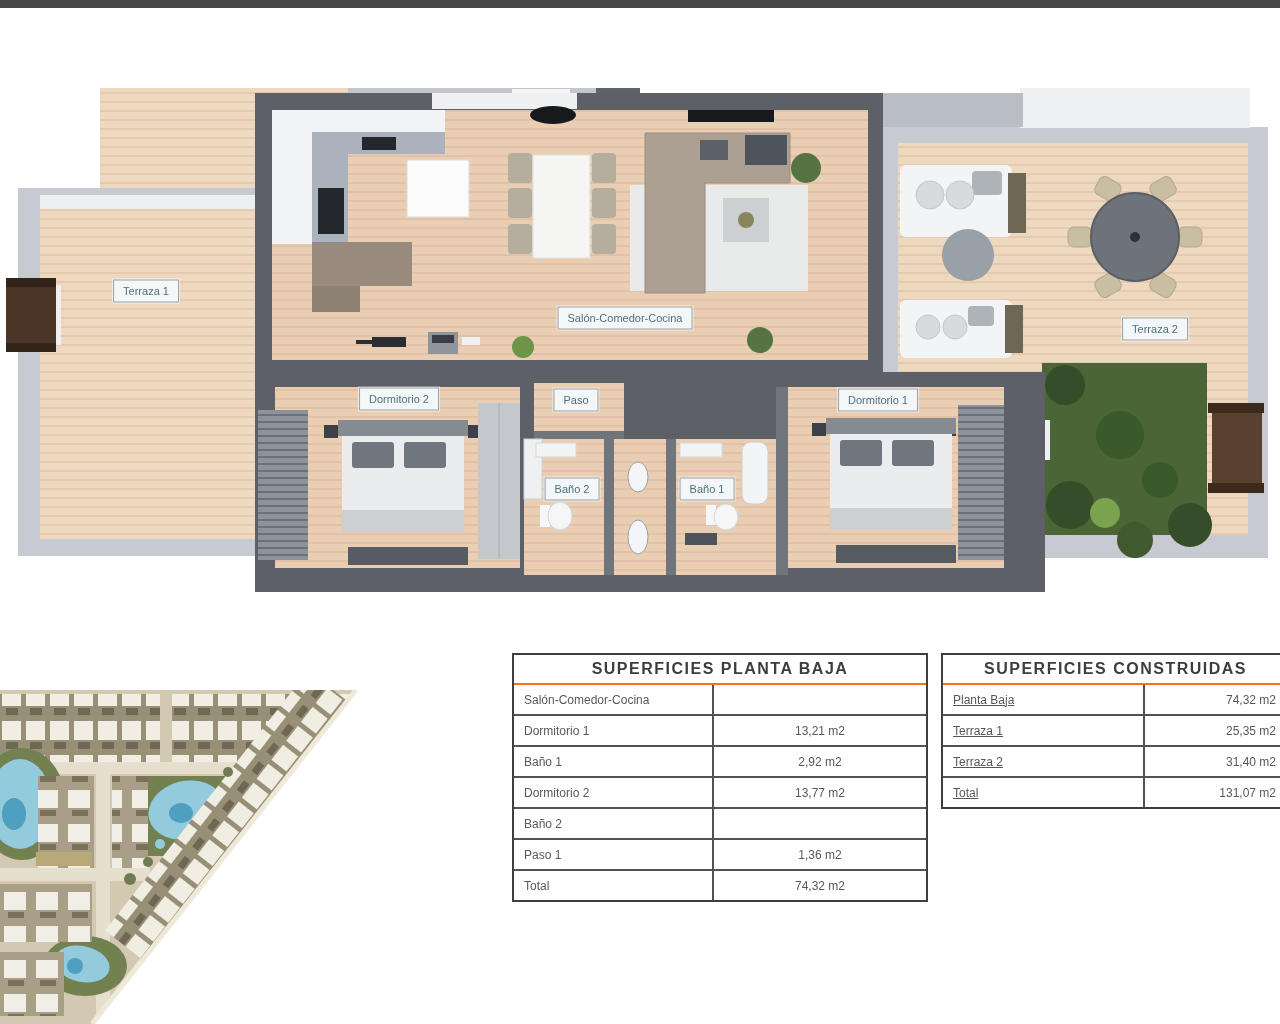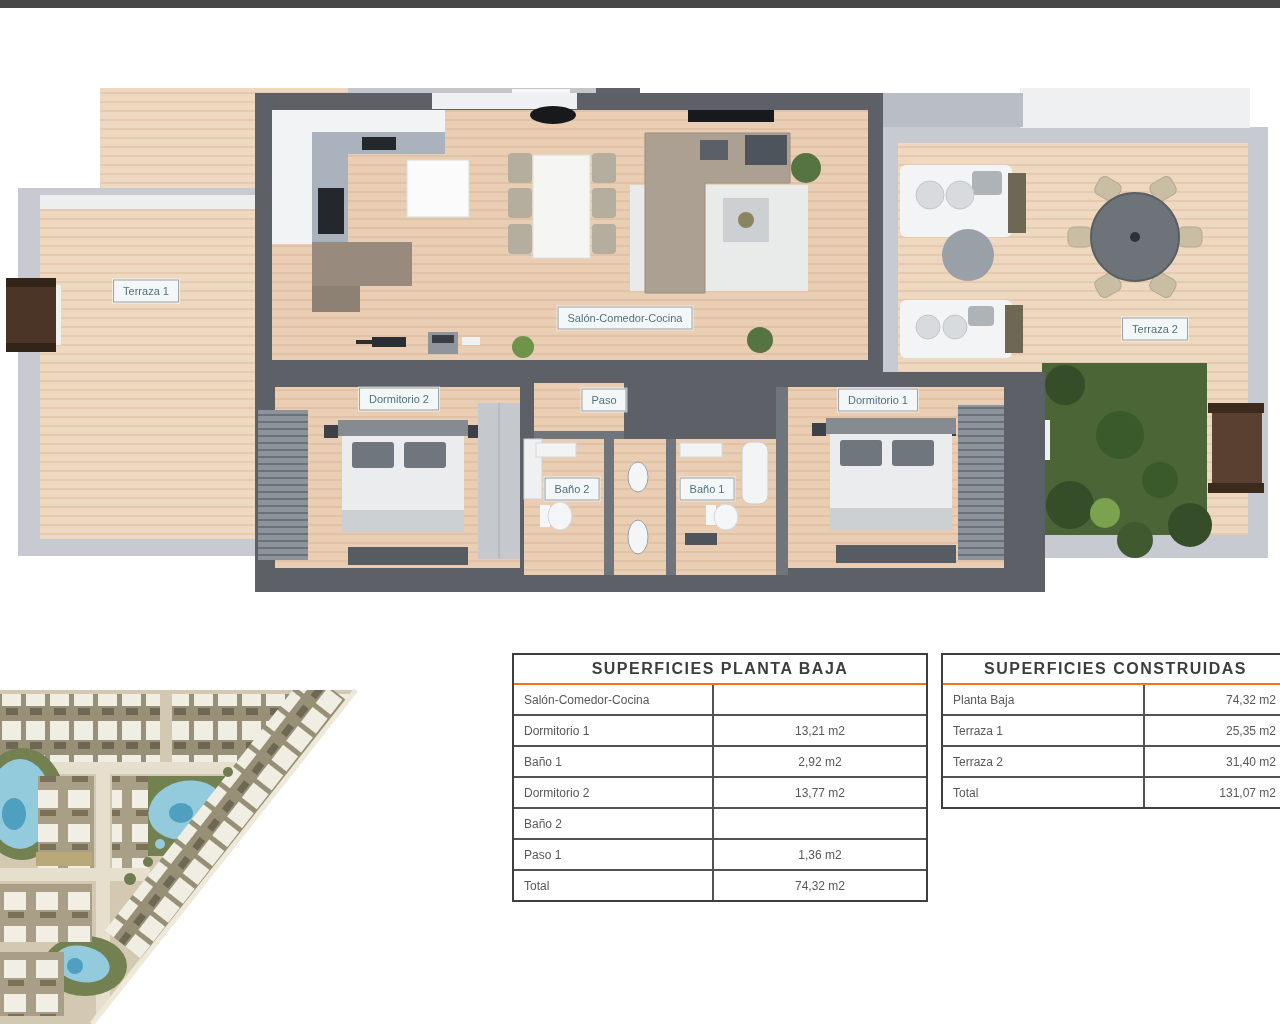--- a/index.html
+++ b/index.html
@@ -15,21 +15,21 @@
   .tbl{position:absolute;background:#fff;border:2px solid #3f3f3f;color:#585858;}
   .tbl-header{height:28px;line-height:28px;text-align:center;font-size:16px;
       letter-spacing:1.5px;color:#3d3d3d;font-weight:700;border-bottom:2px solid #f97316;}
   .tbl-row{display:flex;height:29px;border-bottom:2px solid #525252;font-size:12px;align-items:stretch;}
   .tbl-row:last-child{border-bottom:none;}
   .tbl-label{display:flex;align-items:center;padding-left:10px;border-right:2px solid #525252;}
   .tbl-value{flex:1;display:flex;align-items:center;justify-content:center;}
   #tbl-baja{left:512px;top:653px;width:412px;}
   #tbl-baja .tbl-label{flex:0 0 188px;}
   #tbl-cons{left:941px;top:653px;width:345px;}
-  #tbl-cons .tbl-label{flex:0 0 190px;}
+  #tbl-cons .tbl-label{flex:0 0 190px;text-decoration:underline;}
   #tbl-cons .tbl-value{justify-content:flex-end;padding-right:12px;}
 </style>
 </head>
 <body>
 
 <div id="page">
   <div id="topbar"></div>
 
   <div id="plan">
     <svg width="1280" height="520" viewBox="0 0 1280 520">
@@ -228,21 +228,21 @@
         </g>
         <rect x="958" y="320" width="46" height="155" fill="url(#louver)"></rect>
       </g>
     </svg>
 
     
     <div class="room-label" style="left:146px;top:206px">Terraza 1</div>
     <div class="room-label" style="left:625px;top:233px">Salón-Comedor-Cocina</div>
     <div class="room-label" style="left:1155px;top:244px">Terraza 2</div>
     <div class="room-label" style="left:399px;top:314px">Dormitorio 2</div>
-    <div class="room-label" style="left:604px;top:315px">Paso</div>
+    <div class="room-label" style="left:576px;top:315px">Paso</div>
     <div class="room-label" style="left:878px;top:315px">Dormitorio 1</div>
     <div class="room-label" style="left:572px;top:404px">Baño 2</div>
     <div class="room-label" style="left:707px;top:404px">Baño 1</div>
   </div>
 
   <div id="siteplan">
     <svg width="380" height="340" viewBox="0 0 380 340">
       <defs>
         <clipPath id="siteclip">
             <polygon points="0,6 356,6 92,340 0,340"></polygon>

